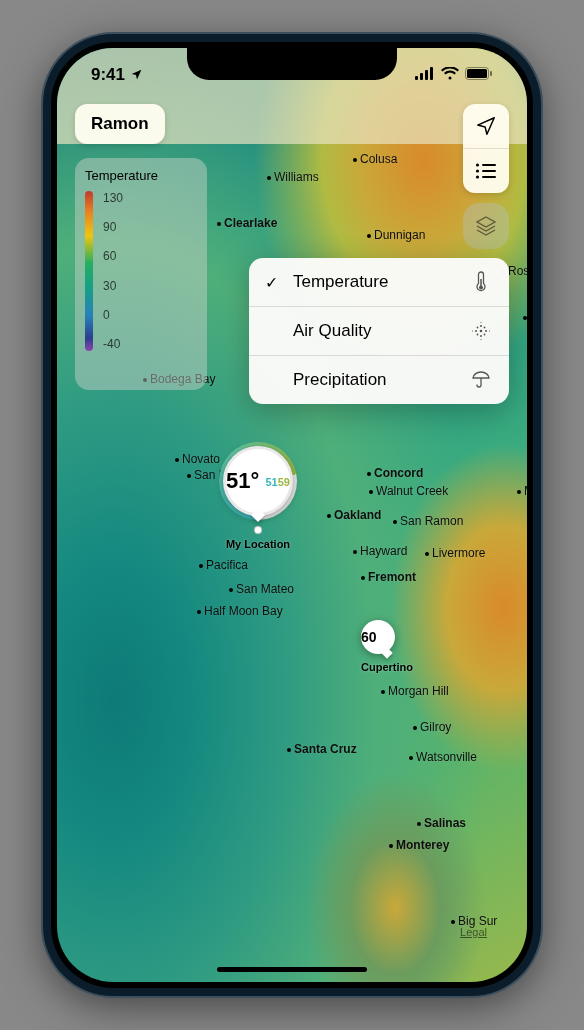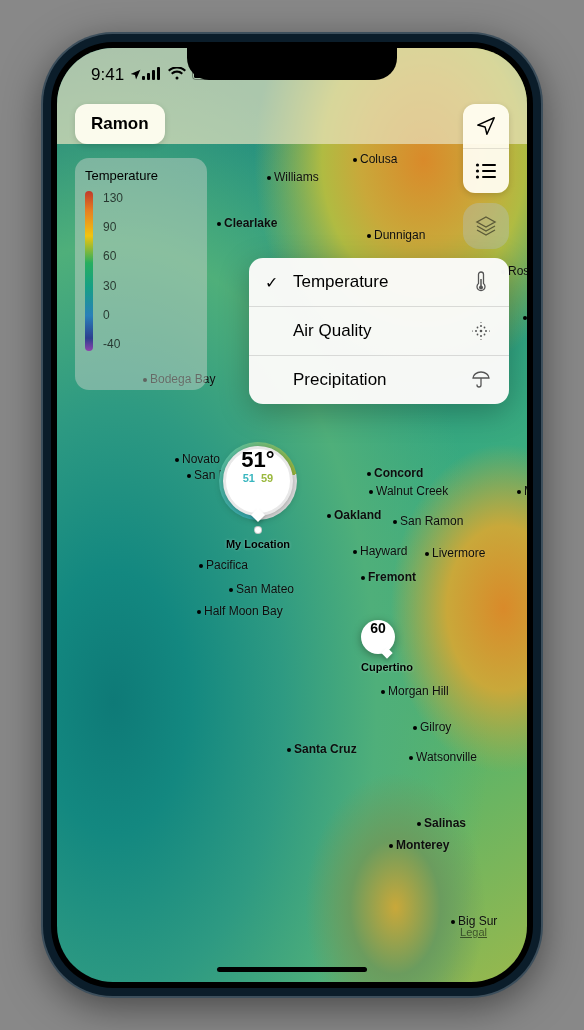--- a/index.html
+++ b/index.html
@@ -29,21 +29,21 @@
       radial-gradient(30% 22% at 95% 60%, #d98a2a 0%, #c9a83a 40%, transparent 80%),
       radial-gradient(24% 18% at 72% 92%, #c9a83a 0%, #6b9c5e 40%, transparent 80%),
       radial-gradient(80% 70% at 12% 70%, #0e7a77 0%, #138880 20%, #2e9a82 45%, #4faf7a 70%, transparent 100%),
       linear-gradient(150deg,#1b7a78 0%, #1f9585 30%, #3aab7f 55%, #5cb468 78%, #98b84d 100%);
   }
   .notch{
     position:absolute;top:0;left:50%;transform:translateX(-50%);
     width:210px;height:32px;background:#000;border-radius:0 0 22px 22px;z-index:50;
   }
   
-  .status{position:absolute;top:14px;left:0;right:0;height:26px;z-index:40;display:flex;justify-content:flex-start;align-items:center;padding:0 34px;color:#000;font-weight:400;font-size:17px;}
+  .status{position:absolute;top:14px;left:0;right:0;height:26px;z-index:40;display:flex;justify-content:space-between;align-items:center;padding:0 34px;color:#000;font-weight:700;font-size:17px;}
   .status .right{display:flex;gap:6px;align-items:center;}
   .header-blur{
     position:absolute;top:0;left:0;right:0;height:96px;
     background:rgba(232,226,192,.70);
     z-index:20;
   }
   
   .done-btn{
     position:absolute;top:56px;left:18px;
     background:rgba(255,253,240,.95);
@@ -86,30 +86,30 @@
   }
   .menu-item{display:flex;align-items:center;height:48px;padding:0 16px;font-size:17px;color:#000;}
   .menu-item + .menu-item{border-top:1px solid rgba(0,0,0,.12);}
   .menu-check{width:22px;margin-right:6px;font-size:16px;}
   .menu-label{flex:1;}
   .menu-icon{width:24px;display:flex;justify-content:center;color:#555;font-size:18px;}
   
   .pin{position:absolute;z-index:22;text-align:center;}
   .pin-bubble{
     background:#fff;border-radius:50%;box-shadow:0 2px 8px rgba(0,0,0,.35);
-    display:flex;flex-direction:column;align-items:center;justify-content:flex-start;
+    display:flex;align-items:center;justify-content:space-between;
     position:relative;
   }
   .pin-tail{width:10px;height:10px;background:#fff;transform:rotate(45deg);margin:-6px auto 0;box-shadow:2px 2px 4px rgba(0,0,0,.2);}
   .pin-dot{width:6px;height:6px;background:#fff;border-radius:50%;margin:6px auto 0;border:1px solid rgba(0,0,0,.2);}
   .pin-label{font-size:11px;color:#000;font-weight:600;margin-top:4px;text-shadow:0 0 3px rgba(255,255,255,.4);}
   .pin-main .pin-bubble{width:64px;height:64px;border:3px solid #e8e8e8;}
   .pin-main .temp{font-size:22px;font-weight:700;line-height:1;color:#000;}
   .pin-main .range{font-size:11px;font-weight:700;margin-top:1px;}
-  .lo{color:#39b6bf;margin-right:6px;}
+  .lo{color:#39b6bf;margin-right:0;}
   .hi{color:#9ab83d;}
   .pin-main::before{
     content:"";position:absolute;inset:-4px;border-radius:50%;
     background:conic-gradient(from 180deg,#39b6bf 0deg,#5fc3a0 140deg,#9ab83d 260deg,#e8e8e8 260deg,#e8e8e8 360deg);
     z-index:-1;
   }
   .pin-main{position:relative;}
   .pin-sec .pin-bubble{width:34px;height:34px;font-size:14px;font-weight:700;}
   
   .city{position:absolute;font-size:12px;color:#0d0d0d;font-weight:500;z-index:15;white-space:nowrap;text-shadow:0 0 2px rgba(255,255,255,.15);}

